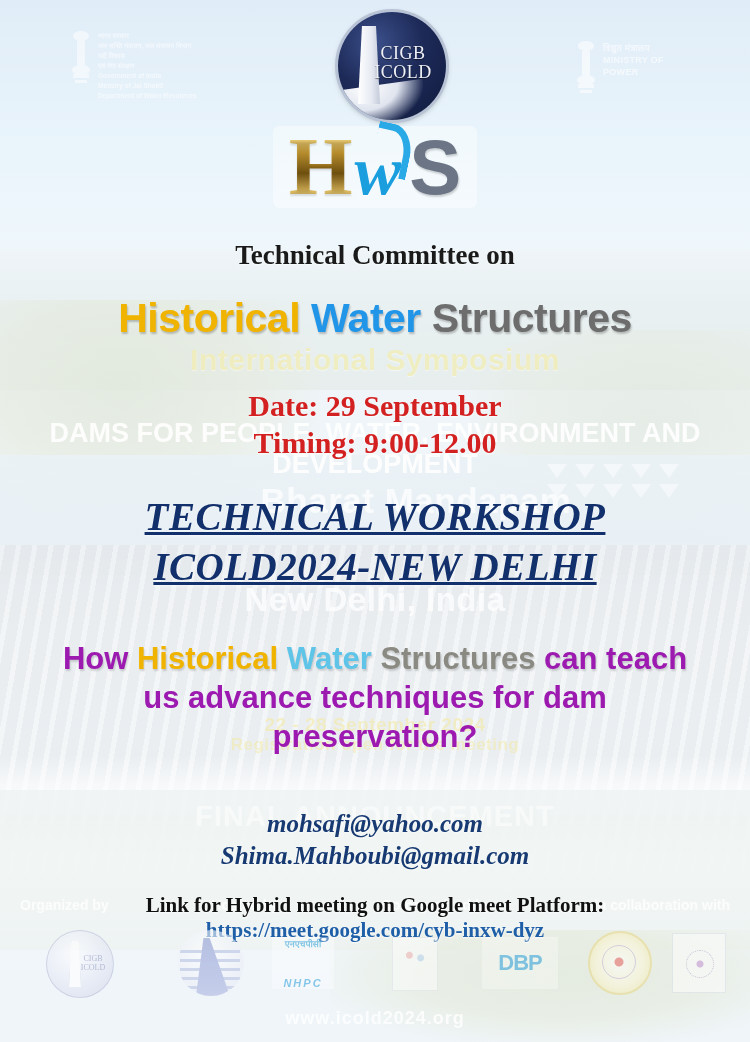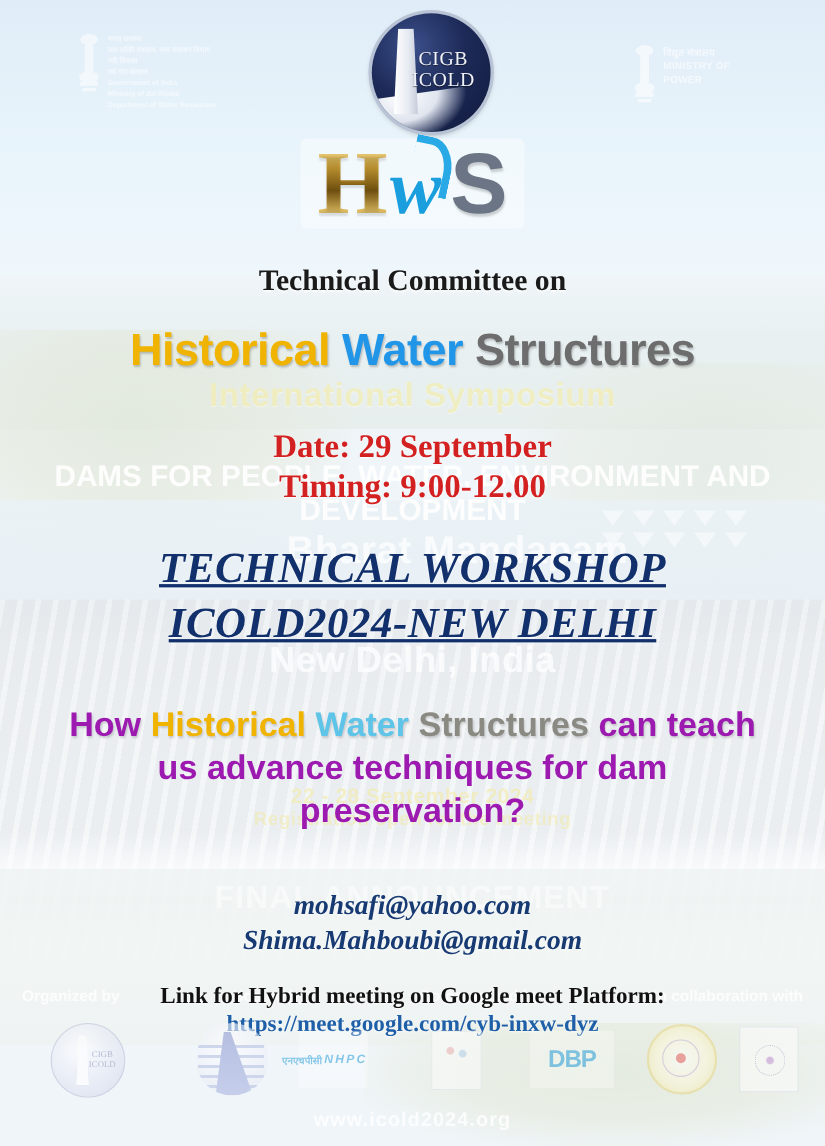--- a/index.html
+++ b/index.html
@@ -239,21 +239,21 @@
     background:linear-gradient(180deg,#8f9cd4 0%,#aab5e0 100%);
     clip-path:polygon(0% 100%,22% 0%,40% 0%,100% 100%);
   }
   .sp-host .steps{
     position:absolute;left:2px;bottom:6px;width:60px;height:40px;
     background:repeating-linear-gradient(180deg,#b9c2e2 0px,#b9c2e2 3px,rgba(255,255,255,0) 3px,rgba(255,255,255,0) 9px);
   }
 
   .sp-nhpc{
     left:272px;top:12px;width:62px;height:52px;background:rgba(255,255,255,.55);
-    display:flex;align-items:center;justify-content:flex-end;gap:2px;
+    display:flex;flex-direction:column;align-items:center;justify-content:space-between;gap:2px;
   }
   .sp-nhpc .hin{font-size:9px;color:#3fa8dd;font-weight:bold;}
   .sp-nhpc .abbr{font-size:11px;color:#3fa8dd;font-weight:bold;letter-spacing:2px;font-style:italic;}
 
   .sp-white{
     left:392px;top:12px;width:44px;height:52px;background:rgba(255,255,255,.75);
     border:1px solid rgba(210,215,225,.6);
   }
   .sp-white .dots{
     position:absolute;left:8px;top:10px;width:28px;height:18px;

